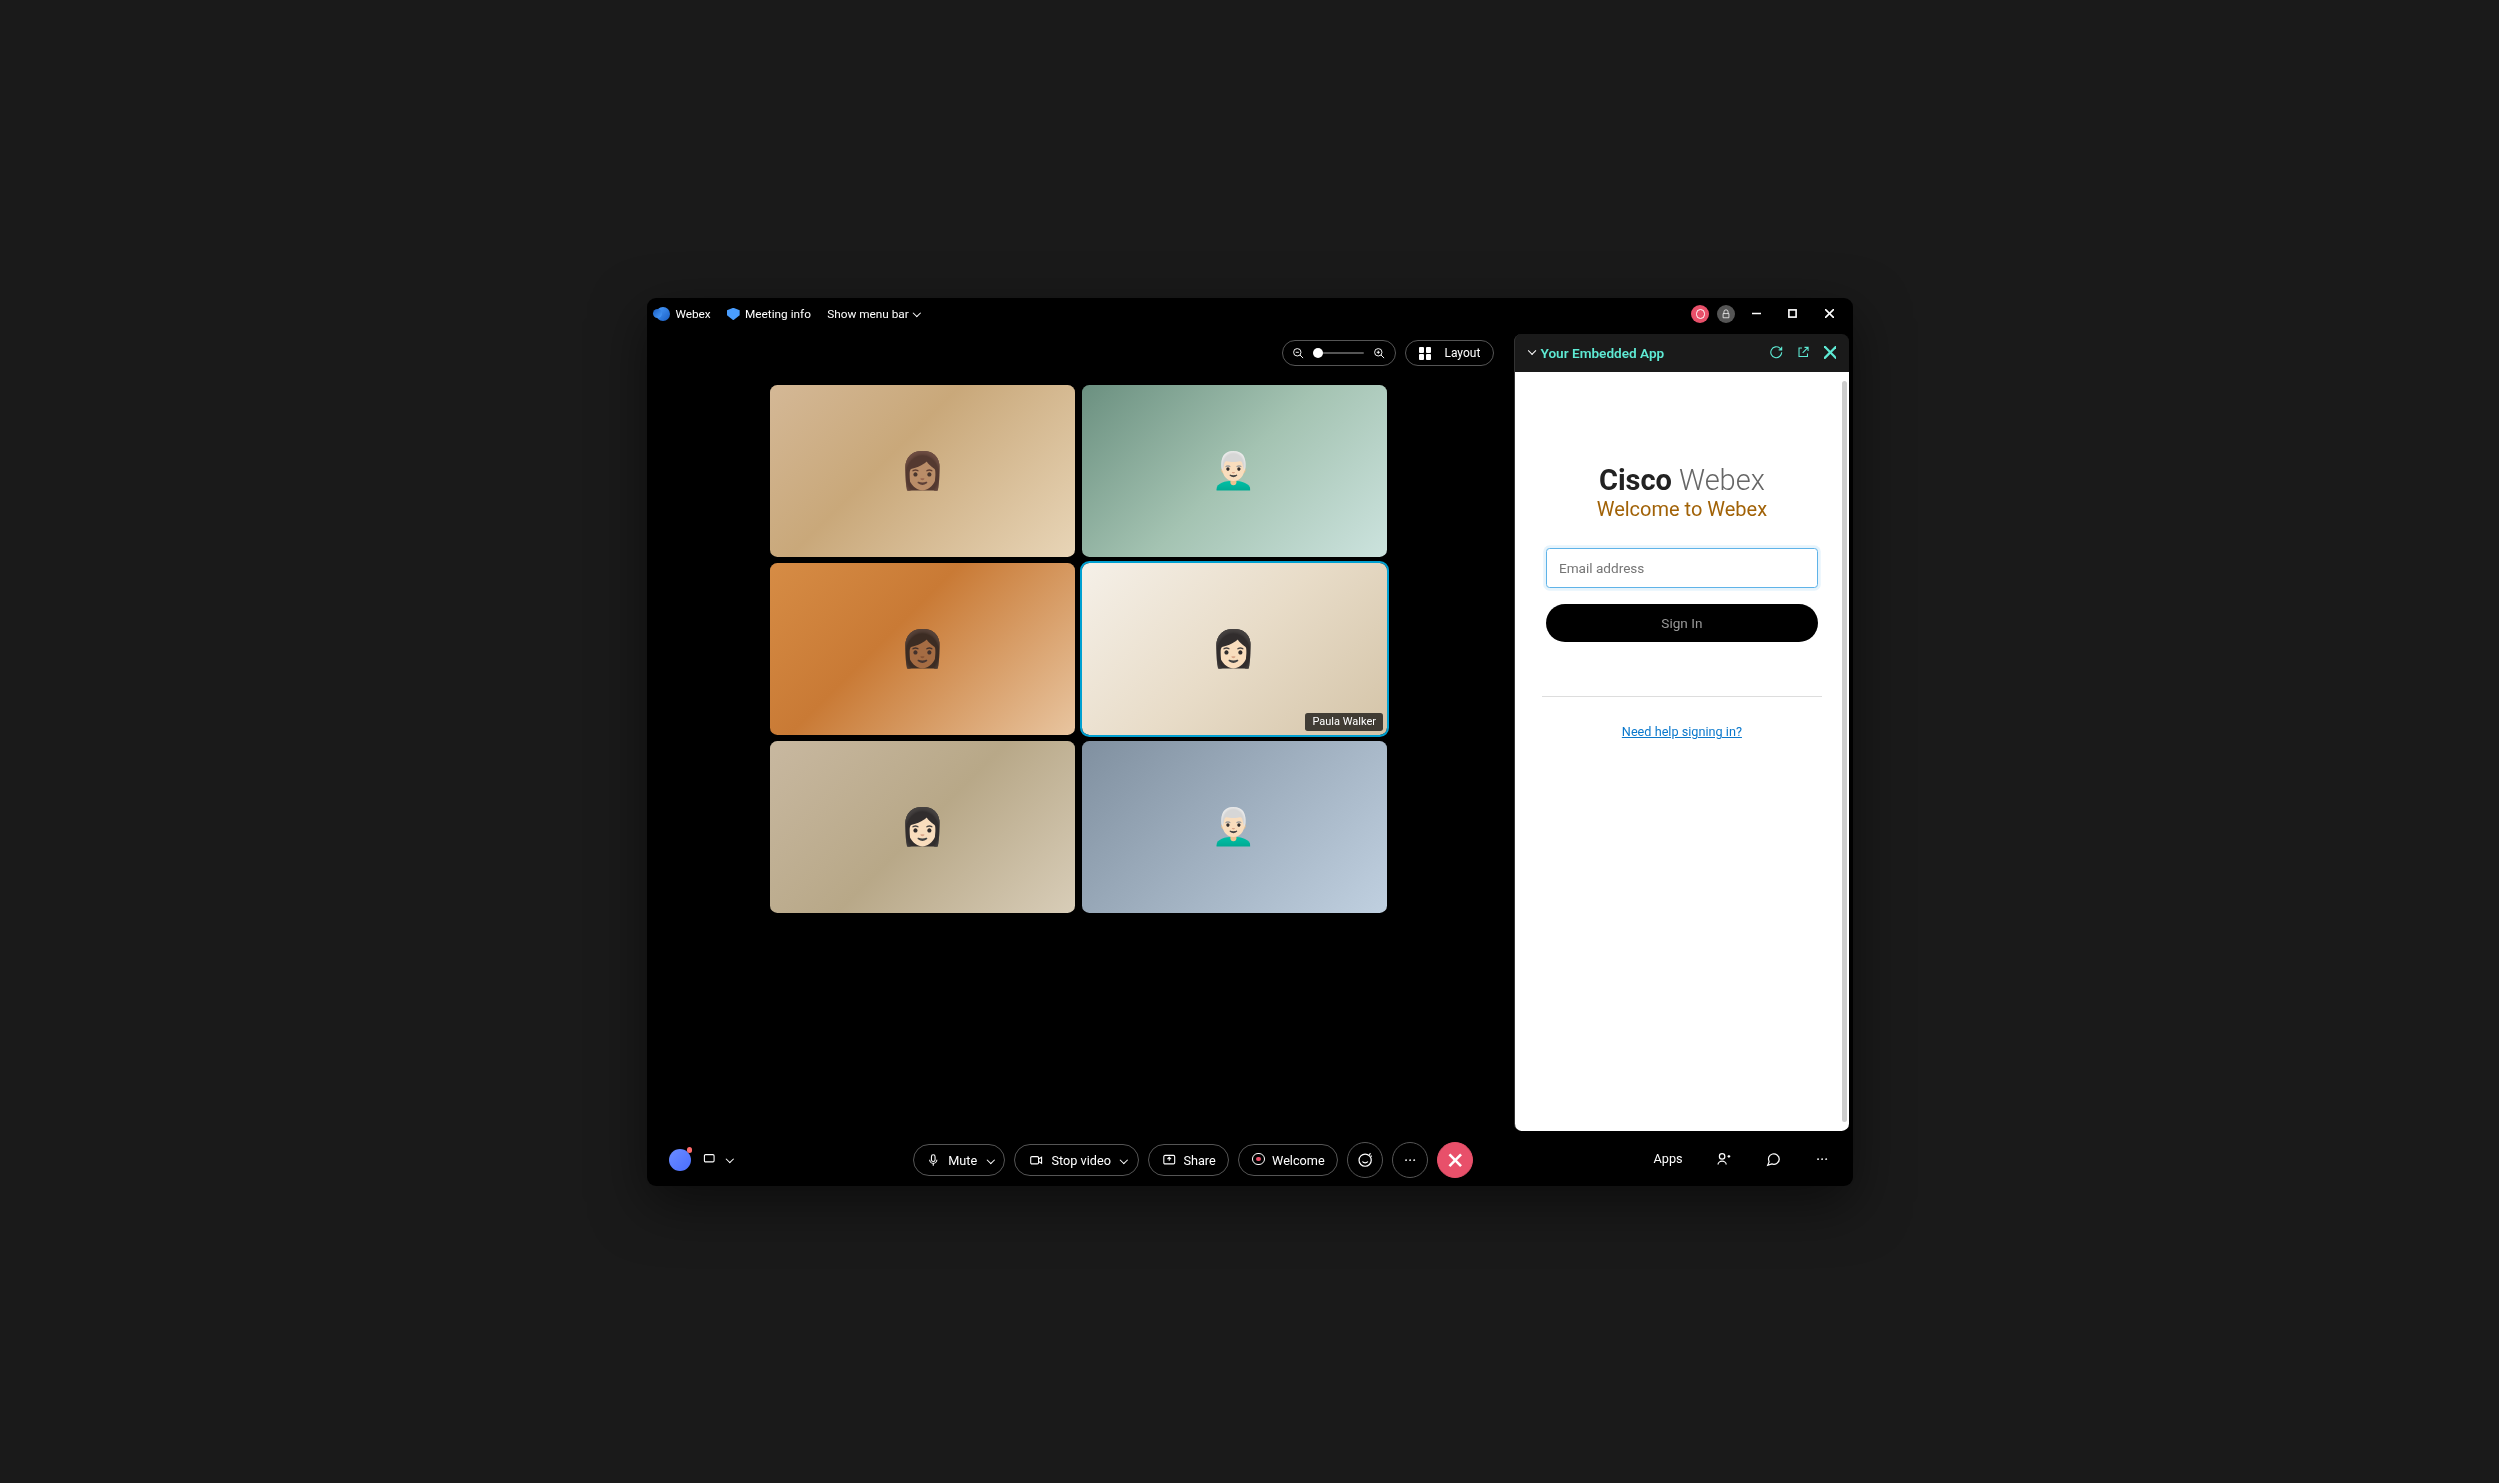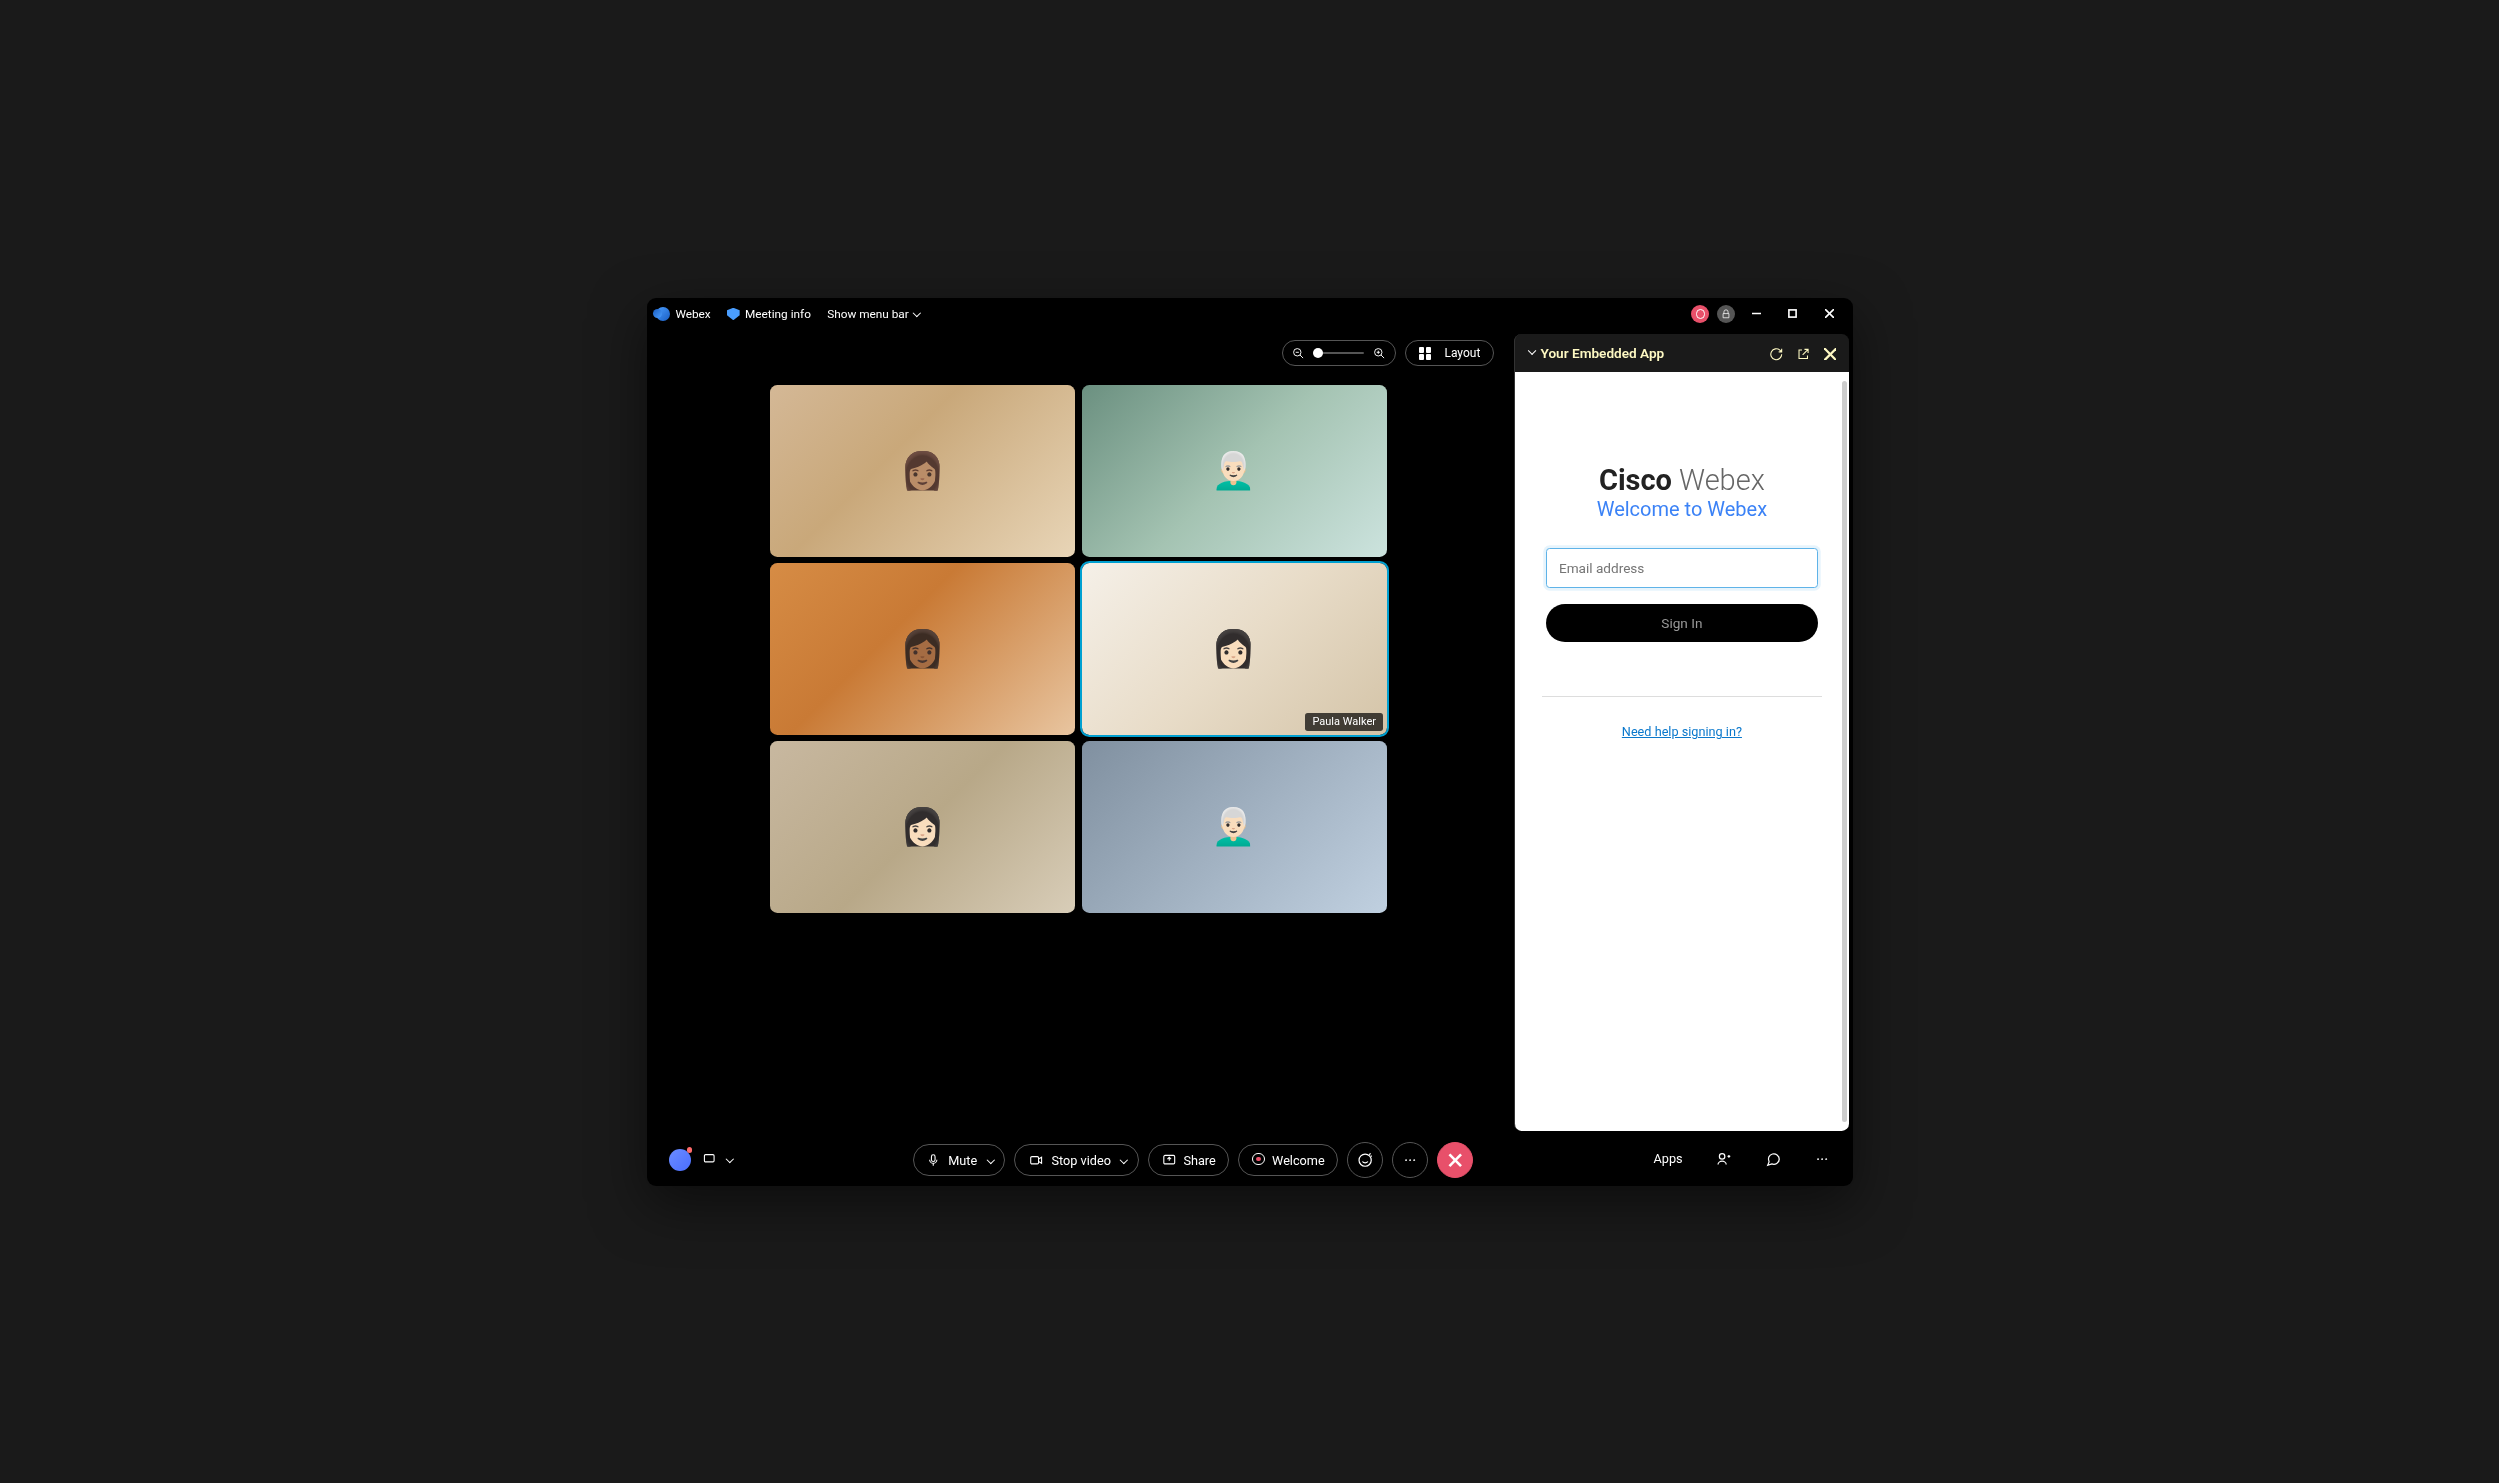--- a/index.html
+++ b/index.html
@@ -45,30 +45,30 @@
 .bb-center{display:flex;align-items:center;gap:9px}
 .ctrl-btn{display:flex;gap:7.3px;border:0.9px solid #555;border-radius:20px;padding:7.3px 12.7px;cursor:pointer;font-size:12.7px;color:#fff;background:transparent}
 .ctrl-btn.split{padding-right:27px;position:relative}
 .ctrl-btn.split::after{content:"";position:absolute;right:11px;top:50%;margin-top:-3.6px;border:solid #fff;border-width:0 1.4px 1.4px 0;padding:2.3px;transform:rotate(45deg)}
 .icon-btn{width:36px;height:36px;border:0.9px solid #555;border-radius:50%;display:flex;align-items:center;justify-content:center;cursor:pointer;color:#fff;background:transparent}
 .icon-btn.red{background:#e8506a;border-color:#e8506a}
 .rec-ring{width:12.7px;height:12.7px;border:1.4px solid #fff;border-radius:50%;display:flex;align-items:center;justify-content:center}
 .rec-ring::after{content:"";width:4.5px;height:4.5px;background:#e8506a;border-radius:50%}
 .bb-right{display:flex;gap:33px;font-size:12.7px}
 .sidebar{width:335px;background:#1a1a1a;display:flex;flex-direction:column;border-left:0.9px solid #333;border-radius:7.3px;margin:3.6px;overflow:hidden}
-.sidebar-header{display:flex;align-items:flex-end;justify-content:space-between;padding:11px 12.7px;color:#fef9c3}
+.sidebar-header{display:flex;align-items:flex-start;justify-content:space-between;padding:11px 12.7px;color:#5eead4}
 .sidebar-title{display:flex;align-items:center;gap:7.3px;font-weight:600;font-size:13.6px}
 .sidebar-actions{display:flex;gap:12.7px}
 .sidebar-actions span{cursor:pointer;display:flex;align-items:center}
 .embedded{flex:1;background:#fff;display:flex;flex-direction:column;align-items:center;padding:91px 27px 27px;position:relative}
 .scrollbar{position:absolute;right:1.8px;top:9px;bottom:9px;width:5.4px;background:#ccc;border-radius:2.7px}
 .cisco-logo{font-size:29px;color:#222;}
 .cisco-logo b{font-weight:700}
 .cisco-logo span{font-weight:300;color:#666}
-.welcome{font-size:20px;color:#3b82f6;margin-bottom:27px}
+.welcome{font-size:20px;color:#a16207;margin-bottom:27px}
 .email-input{width:272px;padding:11px 12px;border:1.4px solid #5fb3e8;border-radius:3.6px;font-size:13.6px;margin-bottom:16.3px;box-shadow:0 0 0 2.7px rgba(95,179,232,0.15)}
 .signin-btn{width:272px;padding:11px;background:#000000;border:none;border-radius:20px;color:#999;font-size:13.6px;margin-bottom:54px}
 .divider{width:100%;height:0.9px;background:#ddd;margin-bottom:27px}
 .help-link{color:#0a78cc;font-size:12.7px;text-decoration:underline;cursor:pointer}
 svg{fill:none;stroke:currentColor;stroke-width:1.8}
 </style>
 </head>
 <body>
 
 <div class="window">

